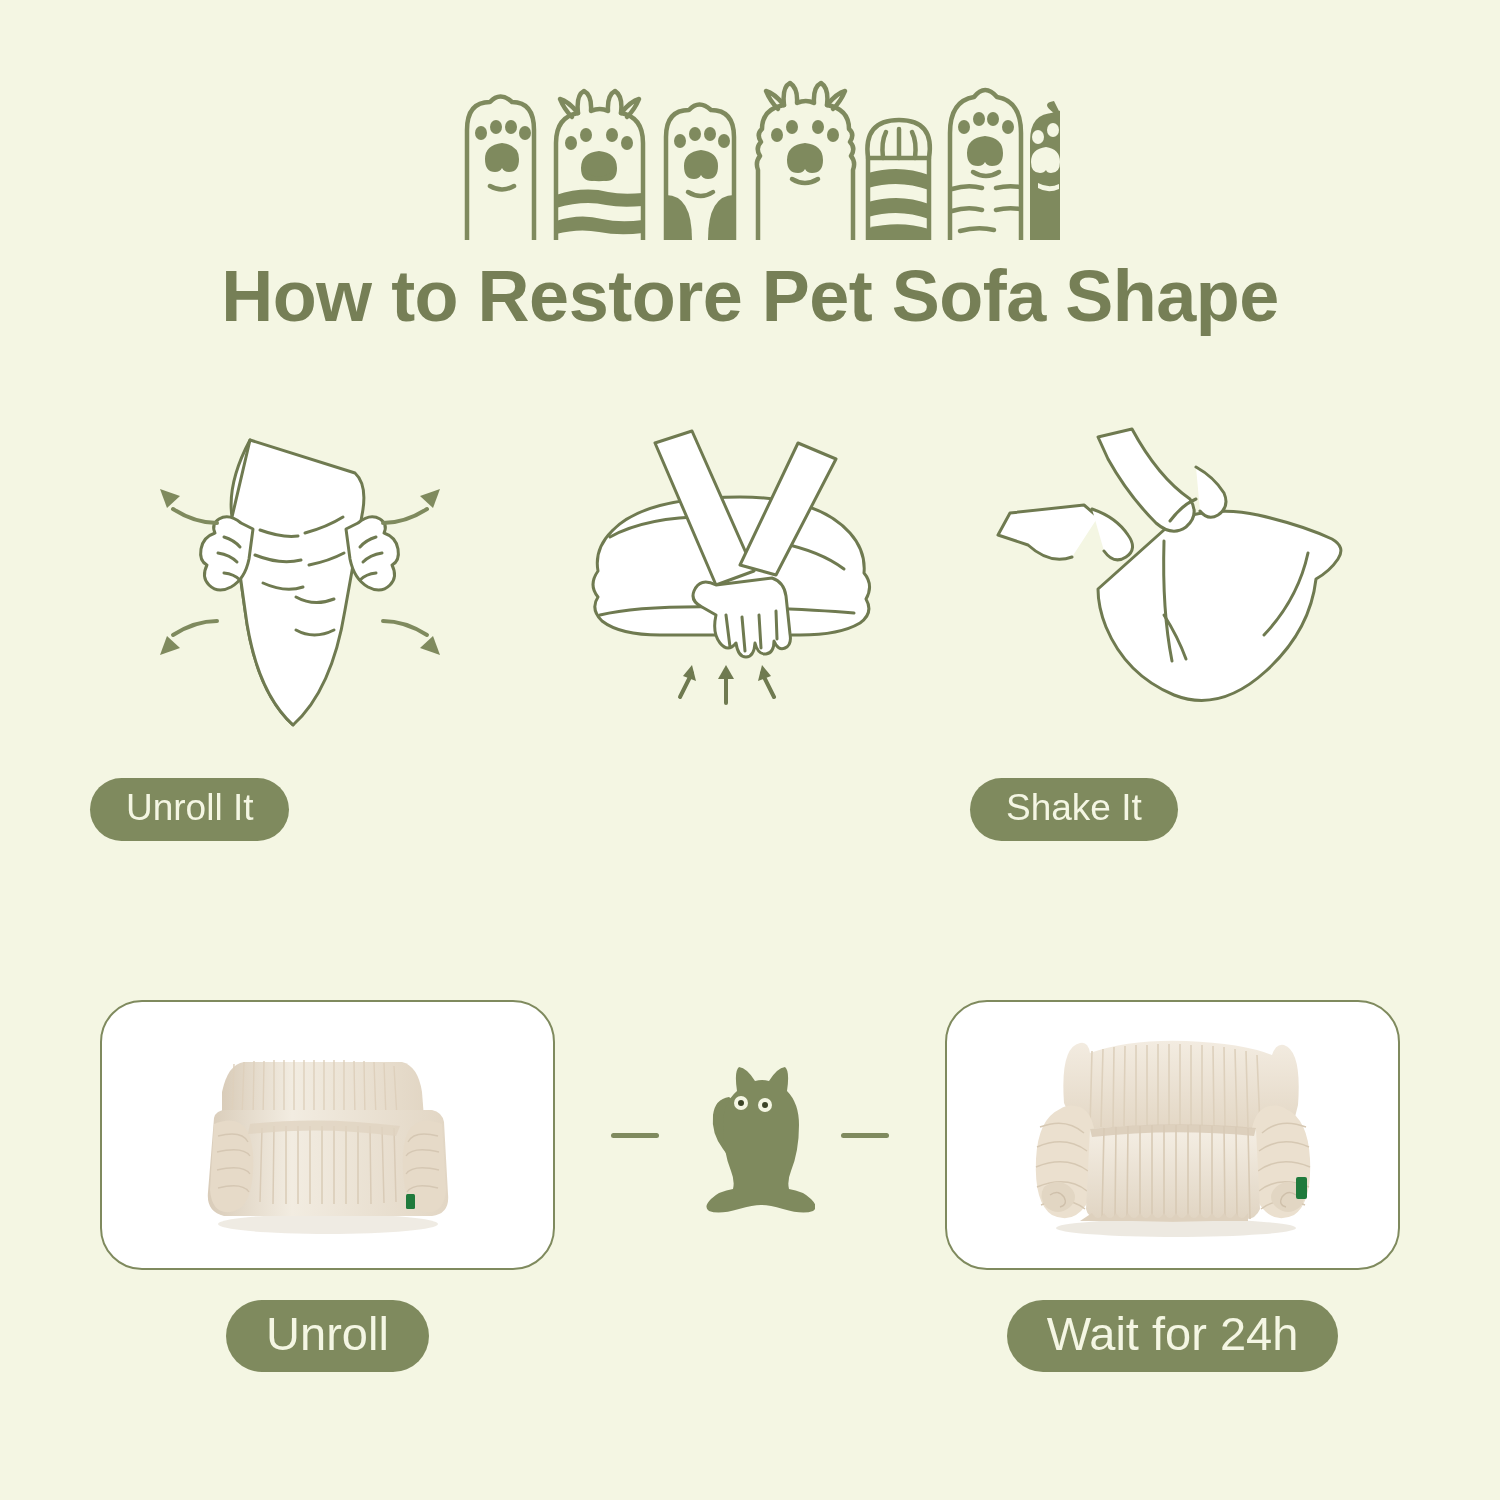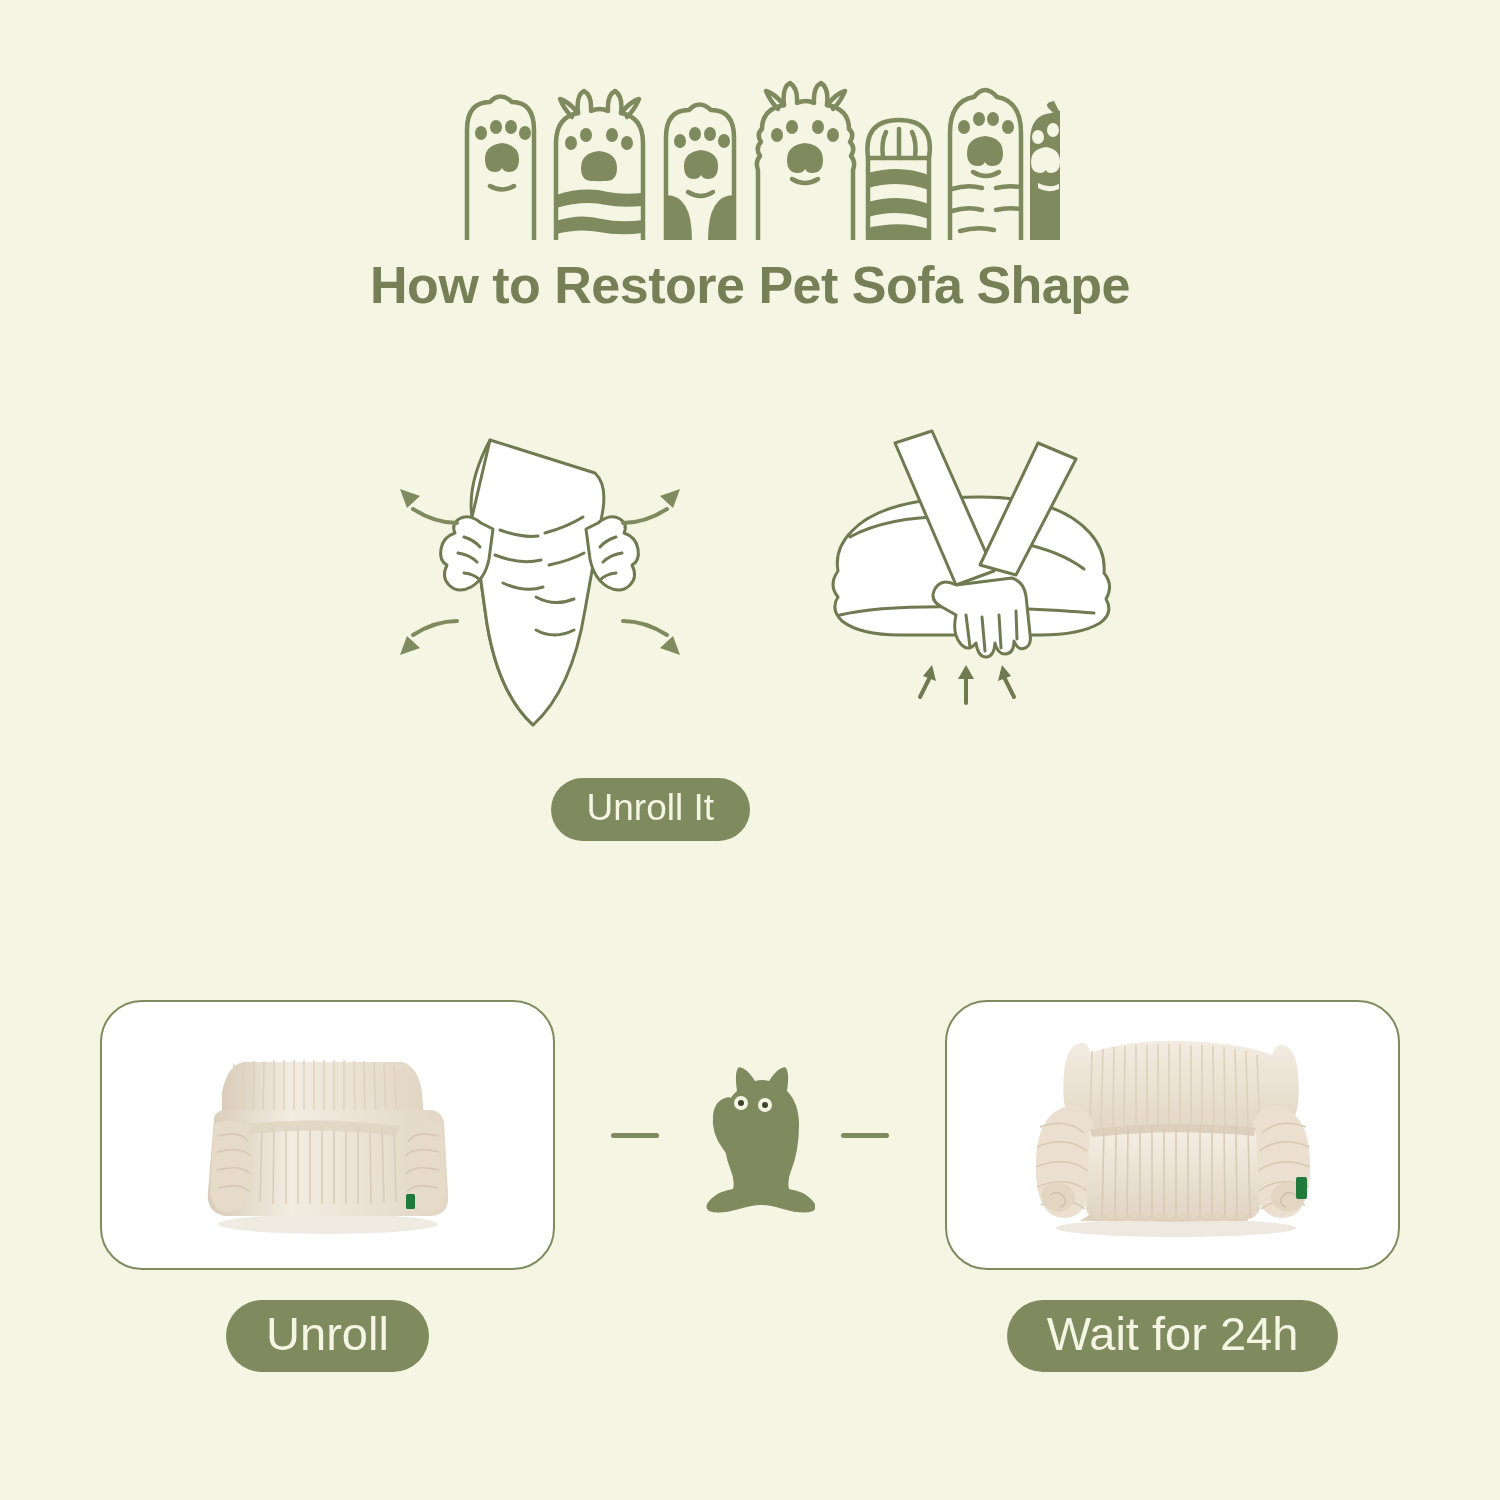--- a/index.html
+++ b/index.html
@@ -31,21 +31,21 @@
     justify-content: center;
   }
 
   
   .title {
     position: absolute;
     left: 0;
     top: 255px;
     width: 1500px;
     text-align: center;
-    font-size: 52px;
+    font-size: 72px;
     font-weight: bold;
     color: #767f56;
     letter-spacing: -0.5px;
     white-space: nowrap;
   }
 
   
   .steps {
     position: absolute;
     left: 0;
@@ -53,21 +53,21 @@
     width: 1500px;
     height: 440px;
     display: flex;
     justify-content: center;
     align-items: flex-start;
   }
   .step {
     width: 440px;
     display: flex;
     flex-direction: column;
-    align-items: flex-end;
+    align-items: flex-start;
   }
   .step-art {
     width: 420px;
     height: 340px;
     display: flex;
     align-items: center;
     justify-content: center;
   }
   .pill {
     margin-top: 18px;
@@ -311,20 +311,44 @@
           </g>
           <g fill="#6f7a50">
             <path d="M152 240 l4 16 l-13 -5 z"></path>
             <path d="M186 240 l8 14 l-16 0 z"></path>
             <path d="M222 240 l-4 16 l13 -5 z"></path>
           </g>
         </svg>
       </div>
     </div>
 
+    <div class="step">
+      <div class="step-art">
+        <svg width="400" height="330" viewBox="0 0 400 330">
+          <g fill="#ffffff" stroke="#6f7a50" stroke-width="3" stroke-linecap="round" stroke-linejoin="round">
+
+            <path d="M190 96 q46 -16 88 -6 q44 10 74 24 q14 8 6 20 q-8 12 -22 20 q-6 52 -50 92 q-46 42 -92 24 q-48 -20 -68 -68 q-8 -20 -8 -38 l76 -68 Z"></path>
+
+            <path d="M118 92 L104 80 L30 88 L18 110 L48 120 q22 20 44 12"></path>
+
+            <path d="M112 84 q24 8 36 26 q10 14 -2 22 q-12 8 -22 -6"></path>
+
+            <path d="M118 12 L152 4 q26 48 58 70 q10 16 -4 28 q-14 10 -30 -4 q-28 -28 -48 -64 Z"></path>
+
+            <path d="M216 42 q18 10 28 26 q6 14 -6 22 q-10 6 -18 -4"></path>
+            <path d="M190 96 q12 -16 26 -22"></path>
+
+            <path d="M184 116 q-2 70 8 120"></path>
+            <path d="M184 190 q14 22 22 44"></path>
+            <path d="M328 128 q-10 46 -44 82"></path>
+          </g>
+        </svg>
+      </div>
+      <div class="pill">Shake It</div>
+    </div>
   </div>
 
   <div class="compare">
 
     <div class="photo-card">
       <svg width="300" height="215" viewBox="0 0 300 215">
         <defs>
           <linearGradient id="ribA" x1="0" y1="0" x2="0" y2="1">
             <stop offset="0%" stop-color="#efe7da"></stop>
             <stop offset="100%" stop-color="#ded2c0"></stop>

